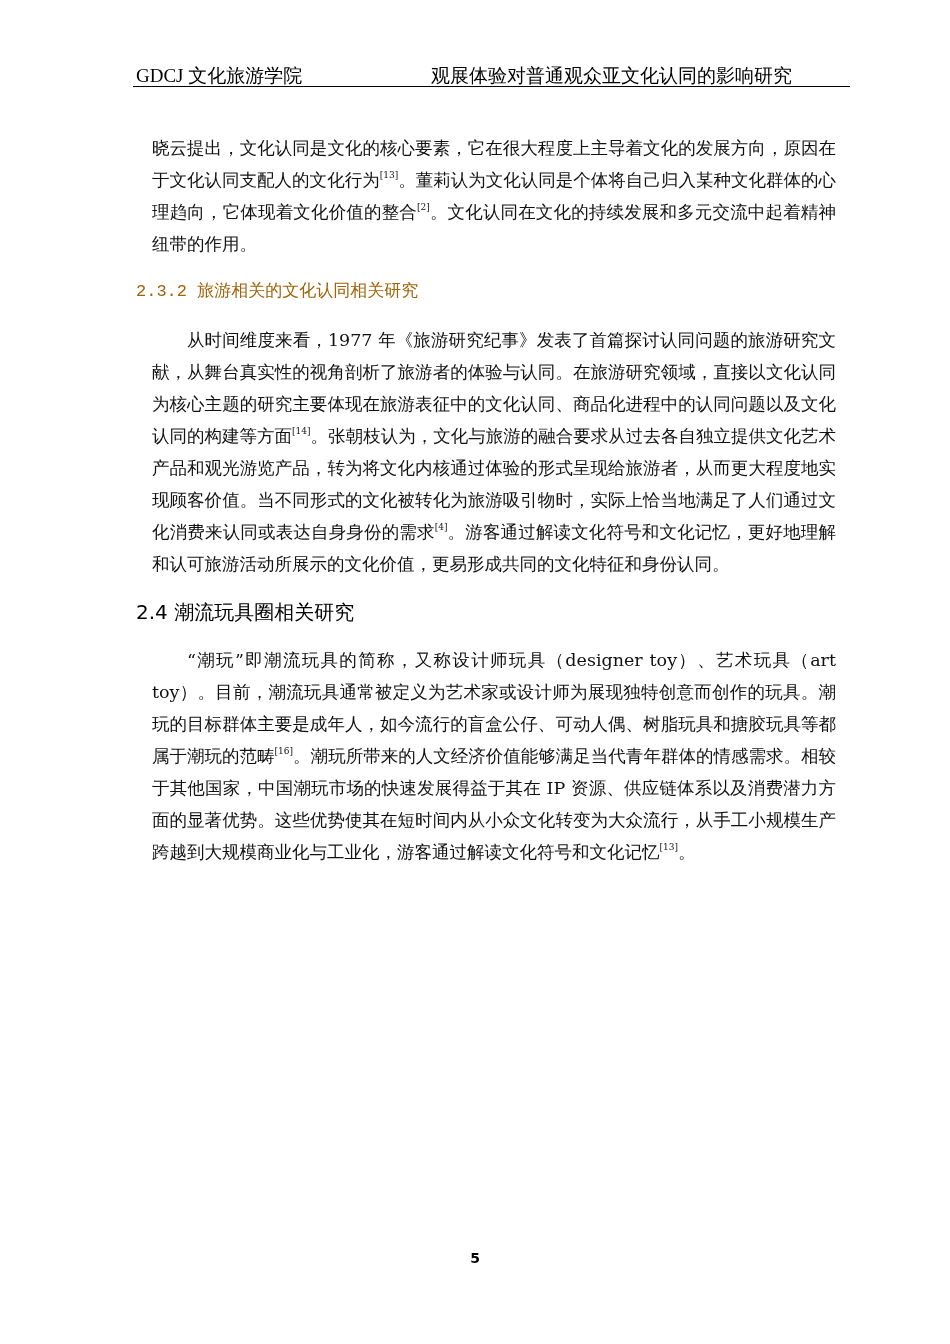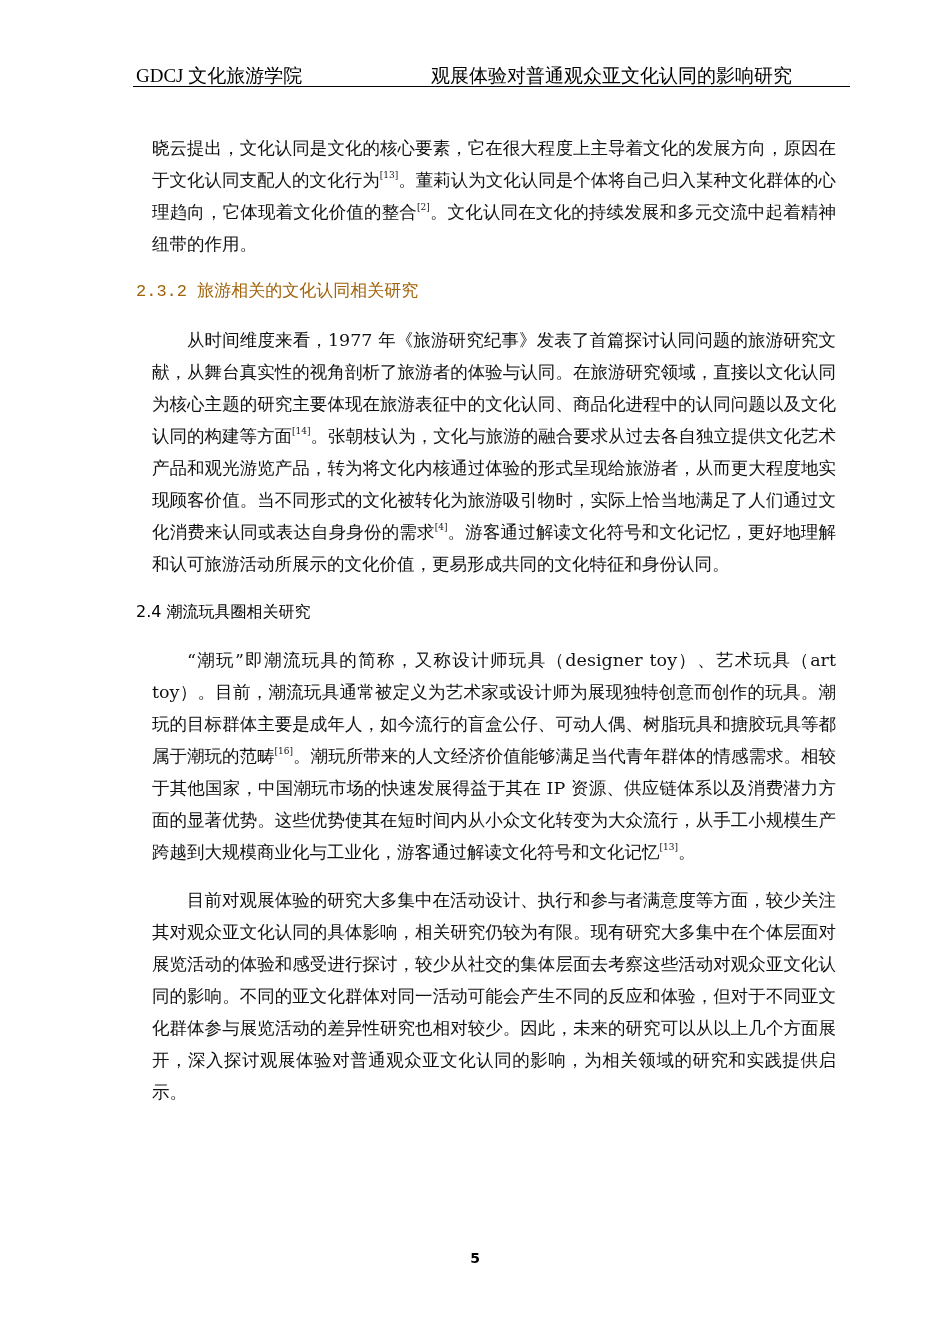--- a/index.html
+++ b/index.html
@@ -21,21 +21,21 @@
   }
   .body p { margin: 16px; }
   .indent { text-indent: 2em; }
   sup { font-size: 9px; vertical-align: 8px; line-height: 0; }
   .h3 {
     font-family: Liberation Mono, monospace;
     font-size: 17px; line-height: 32px; margin: 0; font-weight: normal; color: #a16207;
   }
   .h2 {
     font-family: "DejaVu Sans", "Liberation Sans", sans-serif;
-    font-size: 16px; line-height: 32px; font-weight: normal; color: #000;
+    font-size: 20px; line-height: 32px; font-weight: normal; color: #000;
     margin: 10px 0 14px 0;
   }
   .pagenum {
     position: absolute; left: 0; width: 950px; top: 1250px; text-align: center;
     font-family: "DejaVu Sans", "Liberation Sans", sans-serif; font-size: 14px; font-weight: bold; color: #000;
   }
 </style>
 </head>
 <body>
 
@@ -50,17 +50,16 @@
     <p><span>晓云提出，文化认同是文化的核心要素，它在很大程度上主导着文化的发展方向，原因在于文化认同支配人的文化行为</span><sup>[13]</sup><span>。董莉认为文化认同是个体将自己归入某种文化群体的心理趋向，它体现着文化价值的整合</span><sup>[2]</sup><span>。文化认同在文化的持续发展和多元交流中起着精神纽带的作用。</span></p>
 
     <h3 class="h3">2.3.2 旅游相关的文化认同相关研究</h3>
 
     <p class="indent"><span>从时间维度来看，1977 年《旅游研究纪事》发表了首篇探讨认同问题的旅游研究文献，从舞台真实性的视角剖析了旅游者的体验与认同。在旅游研究领域，直接以文化认同为核心主题的研究主要体现在旅游表征中的文化认同、商品化进程中的认同问题以及文化认同的构建等方面</span><sup>[14]</sup><span>。张朝枝认为，文化与旅游的融合要求从过去各自独立提供文化艺术产品和观光游览产品，转为将文化内核通过体验的形式呈现给旅游者，从而更大程度地实现顾客价值。当不同形式的文化被转化为旅游吸引物时，实际上恰当地满足了人们通过文化消费来认同或表达自身身份的需求</span><sup>[4]</sup><span>。游客通过解读文化符号和文化记忆，更好地理解和认可旅游活动所展示的文化价值，更易形成共同的文化特征和身份认同。</span></p>
 
     <h2 class="h2">2.4 潮流玩具圈相关研究</h2>
 
     <p class="indent"><span>“潮玩”即潮流玩具的简称，又称设计师玩具（designer toy）、艺术玩具（art toy）。目前，潮流玩具通常被定义为艺术家或设计师为展现独特创意而创作的玩具。潮玩的目标群体主要是成年人，如今流行的盲盒公仔、可动人偶、树脂玩具和搪胶玩具等都属于潮玩的范畴</span><sup>[16]</sup><span>。潮玩所带来的人文经济价值能够满足当代青年群体的情感需求。相较于其他国家，中国潮玩市场的快速发展得益于其在 IP 资源、供应链体系以及消费潜力方面的显著优势。这些优势使其在短时间内从小众文化转变为大众流行，从手工小规模生产跨越到大规模商业化与工业化，游客通过解读文化符号和文化记忆</span><sup>[13]</sup><span>。</span></p>
 
-    <p class="indent">目前对观展体验的研究大多集中在活动设计、执行和参与者满意度等方面，较少关注其对观众亚文化认同的具体影响，相关研究仍较为有限。现有研究大多集中在个体层面对展览活动的体验和感受进行探讨，较少从社交的集体层面去考察这些活动对观众亚文化认同的影响。不同的亚文化群体对同一活动可能会产生不同的反应和体验，但对于不同亚文化群体参与展览活动的差异性研究也相对较少。因此，未来的研究可以从以上几个方面展开，深入探讨观展体验对普通观众亚文化认同的影响，为相关领域的研究和实践提供启示。</p>
   </div>
 
   <div class="pagenum">5</div>
 </div>
 
 </body></html>

